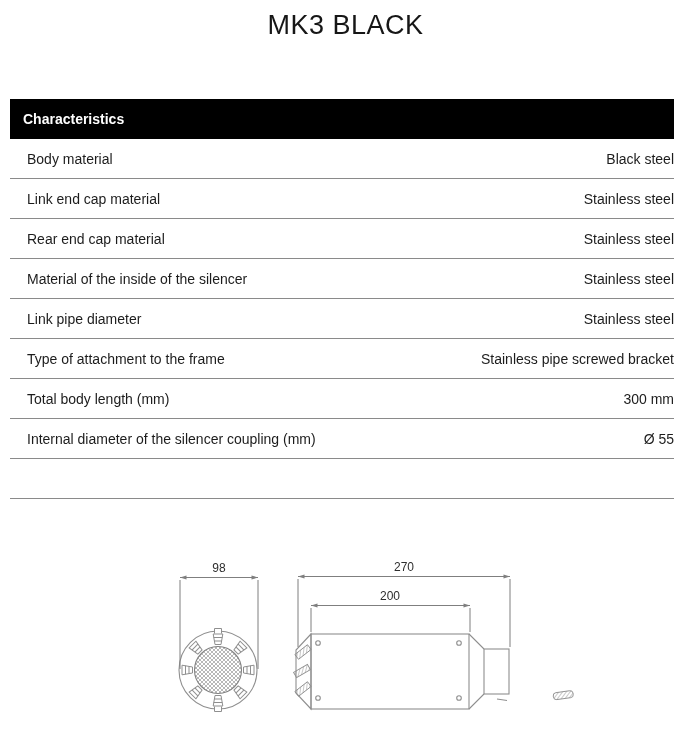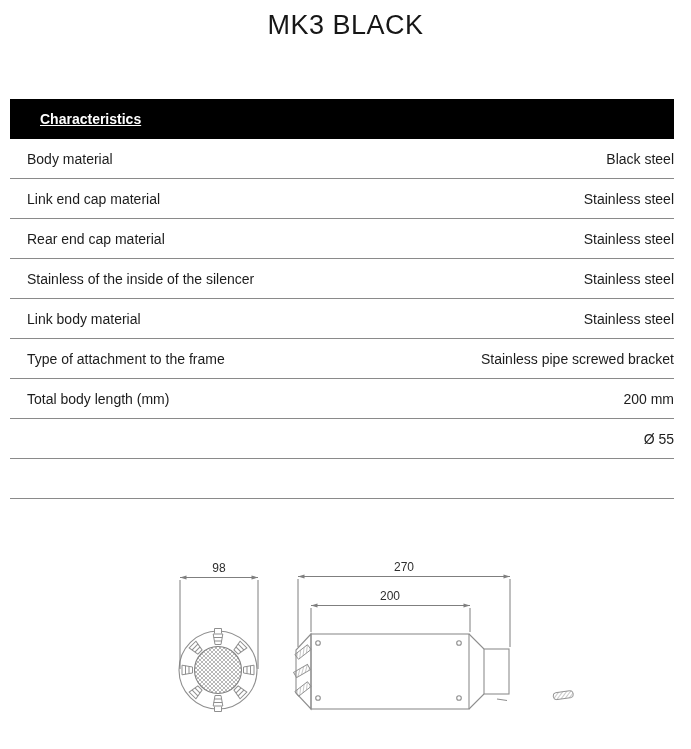--- a/index.html
+++ b/index.html
@@ -7,21 +7,21 @@
     position:relative;width:691px;height:749px;background:#ffffff;overflow:hidden;
     font-family:"Liberation Sans", sans-serif;
   }
   .title{
     position:absolute;top:10px;left:0;width:100%;margin:0;
     text-align:center;font-size:27px;font-weight:400;color:#161616;letter-spacing:0.5px;
   }
   .spec-table{position:absolute;left:10px;top:99px;width:664px;}
   .spec-header{
     background:#000000;color:#ffffff;height:40px;line-height:40px;
-    font-size:14px;font-weight:700;padding-left:30px;box-sizing:border-box;text-decoration:underline;
+    font-size:14px;font-weight:700;padding-left:13px;box-sizing:border-box;
   }
   .spec-row{
     display:flex;align-items:center;height:39px;border-bottom:1px solid #8a8a8a;
     font-size:14px;color:#1c1c1c;background:#fff;gap:24px;
   }
   .spec-row .label{flex:0 0 400px;padding-left:17px;}
   .spec-row .value{flex:1;text-align:right;}
   .drawing{position:absolute;left:0;top:548px;}
   .dim-text{font-family:"Liberation Sans", sans-serif;font-size:12px;fill:#2e2e2e;text-anchor:middle;stroke:none;}
 </style>
@@ -43,36 +43,37 @@
     </div>
     <div class="spec-row">
       <div class="label">Link end cap material</div>
       <div class="value">Stainless steel</div>
     </div>
     <div class="spec-row">
       <div class="label">Rear end cap material</div>
       <div class="value">Stainless steel</div>
     </div>
     <div class="spec-row">
-      <div class="label">Stainless of the inside of the silencer</div>
+      <div class="label">Material of the inside of the silencer</div>
       <div class="value">Stainless steel</div>
     </div>
     <div class="spec-row">
-      <div class="label">Link body material</div>
+      <div class="label">Link pipe diameter</div>
       <div class="value">Stainless steel</div>
     </div>
     <div class="spec-row">
       <div class="label">Type of attachment to the frame</div>
       <div class="value">Stainless pipe screwed bracket</div>
     </div>
     <div class="spec-row">
       <div class="label">Total body length (mm)</div>
-      <div class="value">200 mm</div>
+      <div class="value">300 mm</div>
     </div>
     <div class="spec-row">
+      <div class="label">Internal diameter of the silencer coupling (mm)</div>
       <div class="value">Ø 55</div>
     </div>
     <div class="spec-row">
     </div>
   </div>
 
   <svg class="drawing" width="691" height="201" viewBox="0 548 691 201">
     <defs>
       <pattern id="mesh" width="4" height="4" patternUnits="userSpaceOnUse">
         <path d="M0 0 L4 4 M4 0 L0 4" stroke="#9a9a9a" stroke-width="0.7" fill="none"></path>

